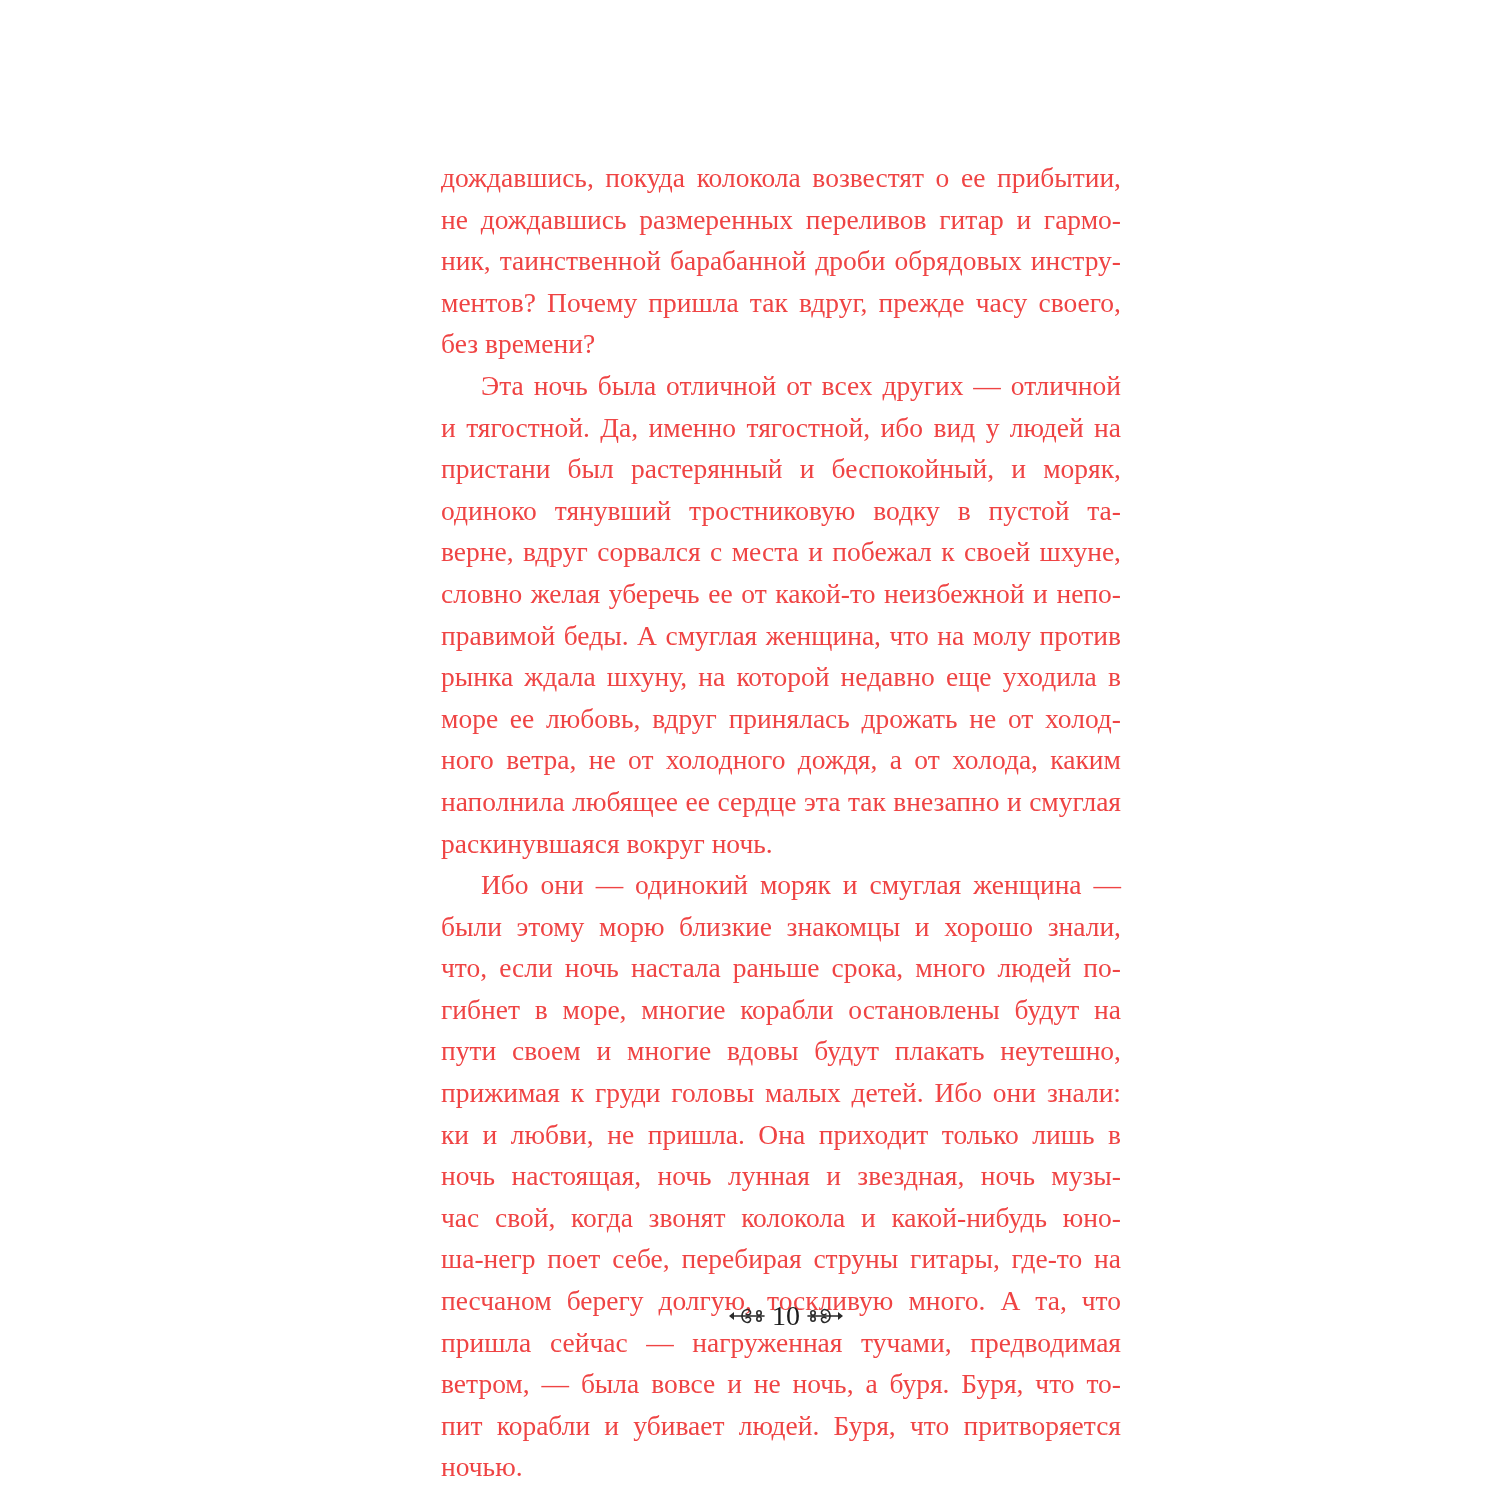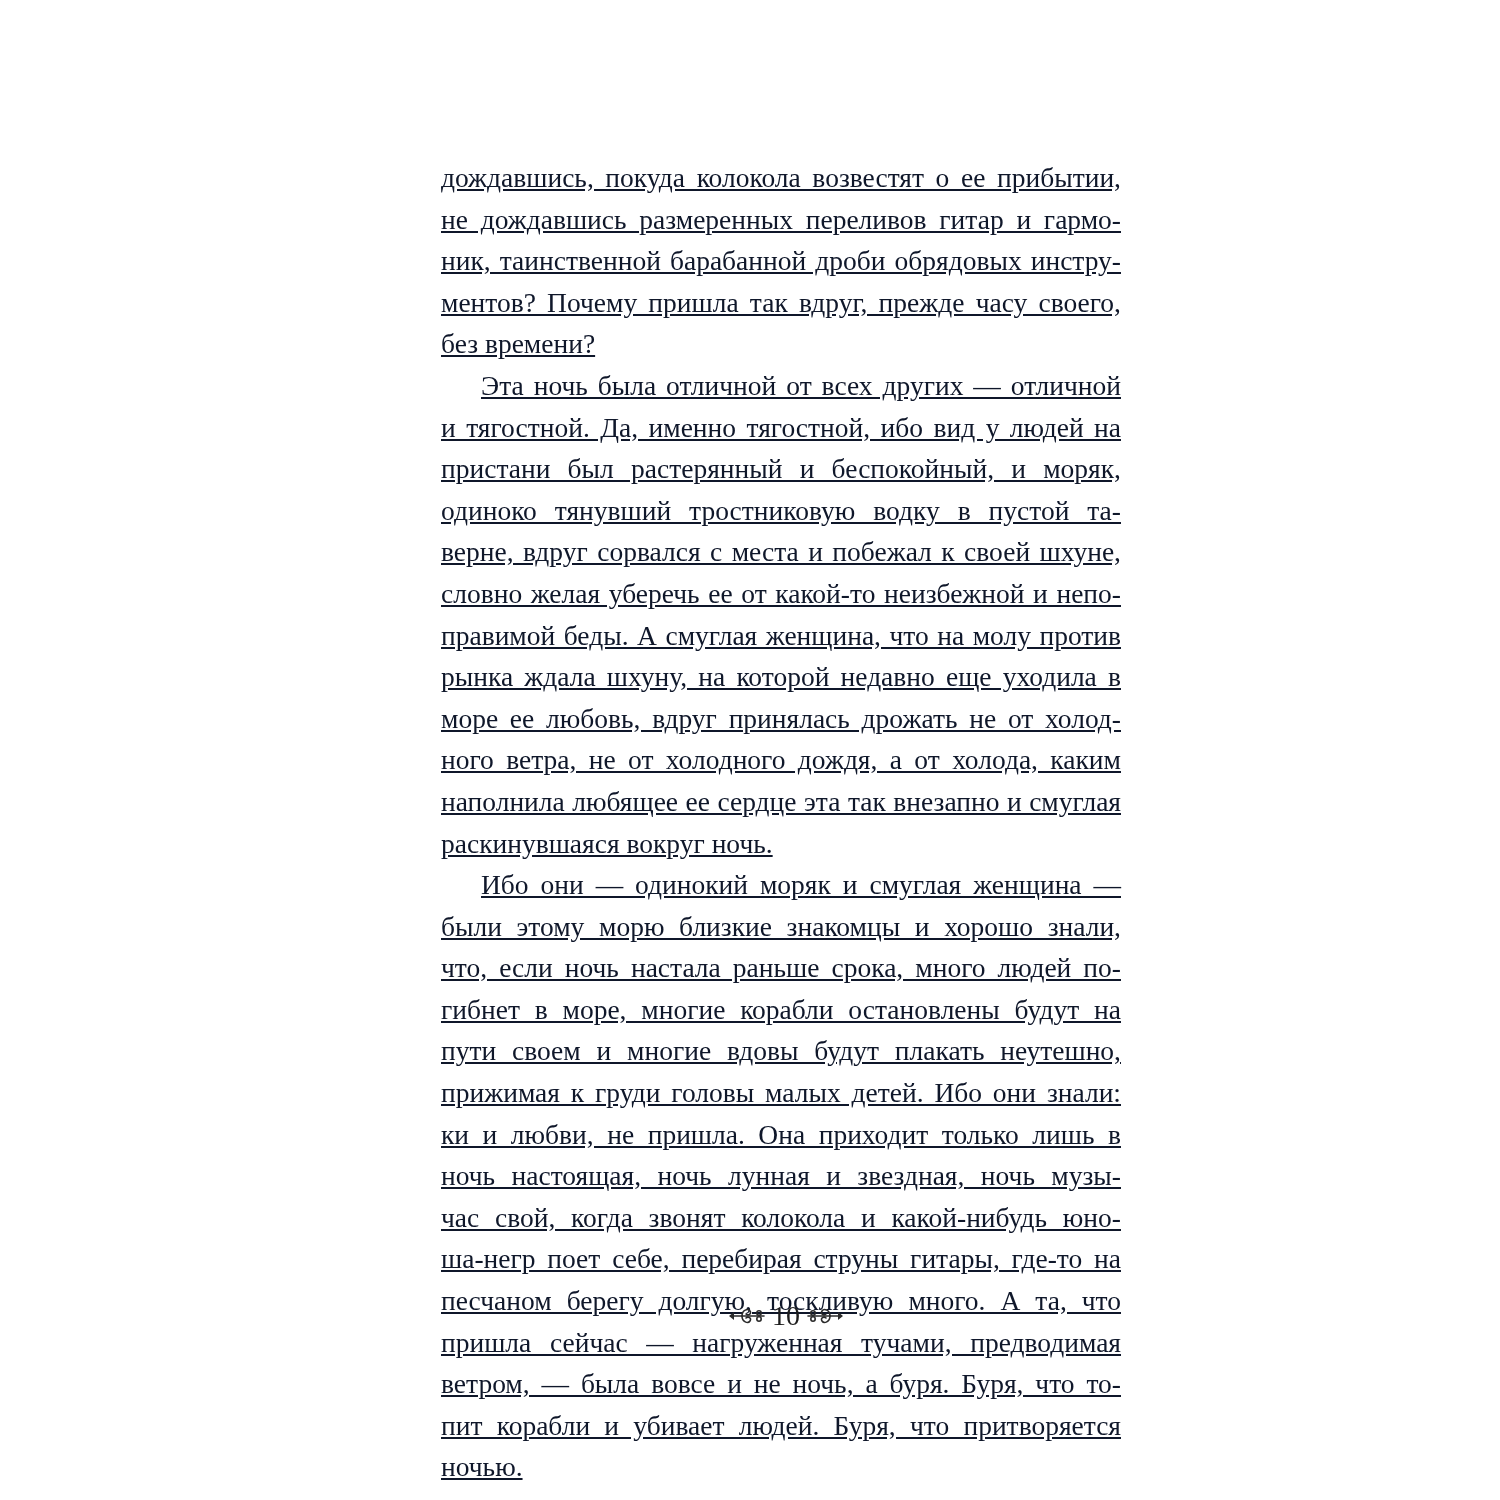--- a/index.html
+++ b/index.html
@@ -22,22 +22,21 @@
       background: #ffffff;
     }
     .text-block {
       position: absolute;
       left: 441px;
       top: 157px;
       width: 680px;
       font-family: "Liberation Serif", "DejaVu Serif", serif;
       font-size: 27.5px;
       line-height: 41.6px;
-      color: #0f172a;
-      text-decoration: underline;
+      color: #ef4444;
     }
     .line {
       display: block;
       white-space: nowrap;
       text-align: justify;
       text-align-last: justify;
       height: 41.6px;
     }
     .line.last {
       text-align-last: left;

